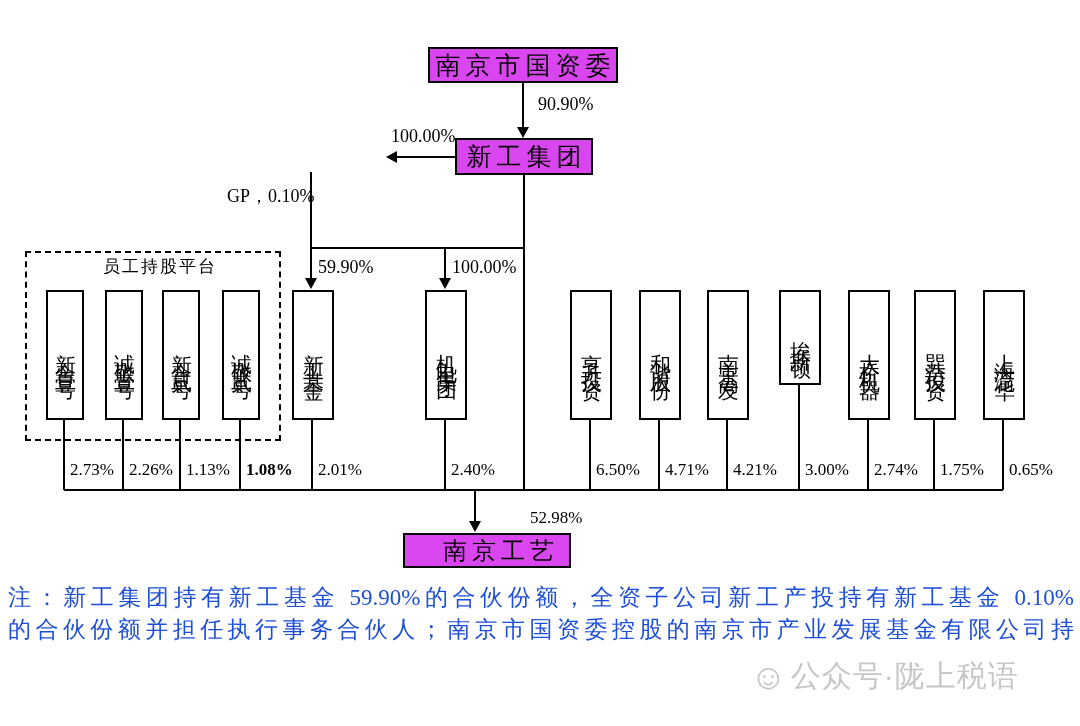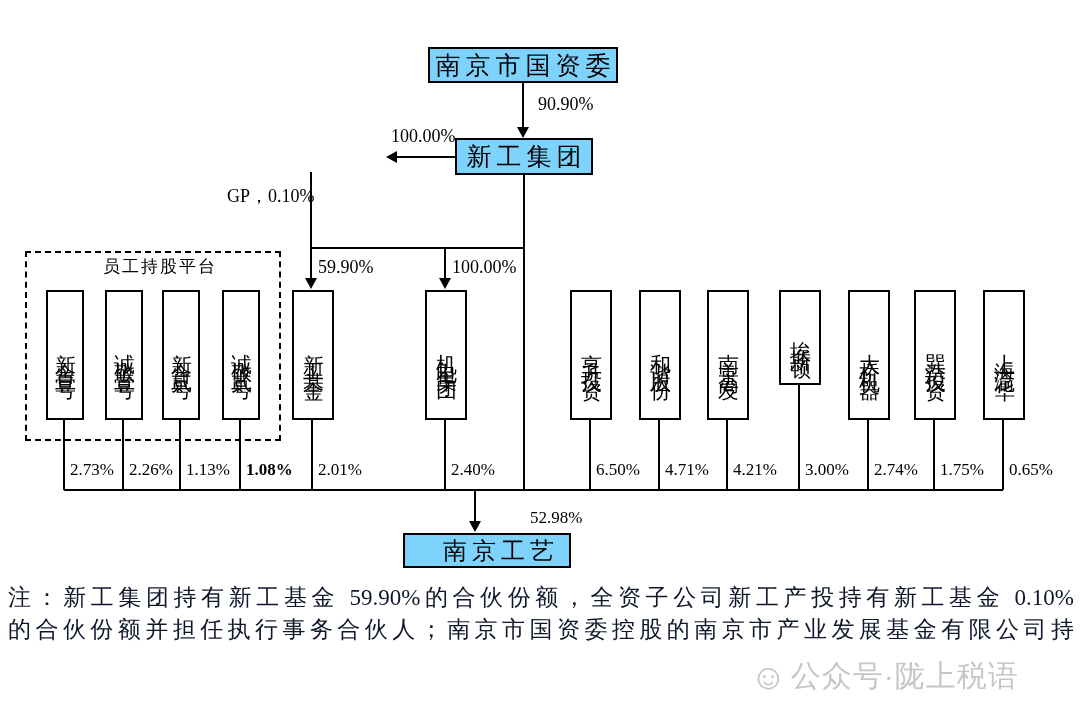--- a/index.html
+++ b/index.html
@@ -1,40 +1,40 @@
 <!DOCTYPE html>
 <html><head>
 <meta charset="utf-8">
 <style>
   html,body{margin:0;padding:0;background:#ffffff;}
   .stage{
     position:relative;width:1080px;height:726px;background:#ffffff;overflow:hidden;
     font-family:"Liberation Serif","DejaVu Serif",serif;color:#000;
   }
   .hbox{
-    position:absolute;border:2px solid #000;background:#7dd3fc;
+    position:absolute;border:2px solid #000;background:#d946ef;
     display:flex;align-items:center;justify-content:center;
     font-size:25px;letter-spacing:5px;text-indent:5px;white-space:nowrap;
   }
   .vbox{
     position:absolute;border:2px solid #000;background:#fff;
     display:flex;align-items:center;justify-content:center;
   }
   .vbox span{
     writing-mode:vertical-rl;text-orientation:upright;
     font-size:21px;letter-spacing:9px;line-height:1;
   }
   .edge-label{position:absolute;font-size:18px;white-space:nowrap;}
   .pct-label{position:absolute;font-size:17px;white-space:nowrap;}
   .dashed-box{position:absolute;border:2px dashed #000;background:transparent;}
   .dash-label{position:absolute;font-size:17px;letter-spacing:2px;white-space:nowrap;background:#fff;padding:0 4px;}
   svg.wires{position:absolute;left:0;top:0;z-index:0;}
   .note{
     position:absolute;left:8px;top:582px;width:1066px;z-index:2;
-    font-size:23px;line-height:32px;color:#0f172a;
+    font-size:23px;line-height:32px;color:#1d4ed8;
   }
   .note .jline{text-align:justify;text-align-last:justify;}
   .note .lline{text-align:left;}
   .watermark{
     position:absolute;left:750px;top:656px;z-index:1;color:#c6c6c6;
     display:flex;align-items:center;white-space:nowrap;
     font-family:"Liberation Sans","DejaVu Sans",sans-serif;
   }
   .watermark .wicon{font-size:36px;line-height:36px;margin-right:4px;}
   .watermark .wtext{font-size:30px;letter-spacing:1px;}

